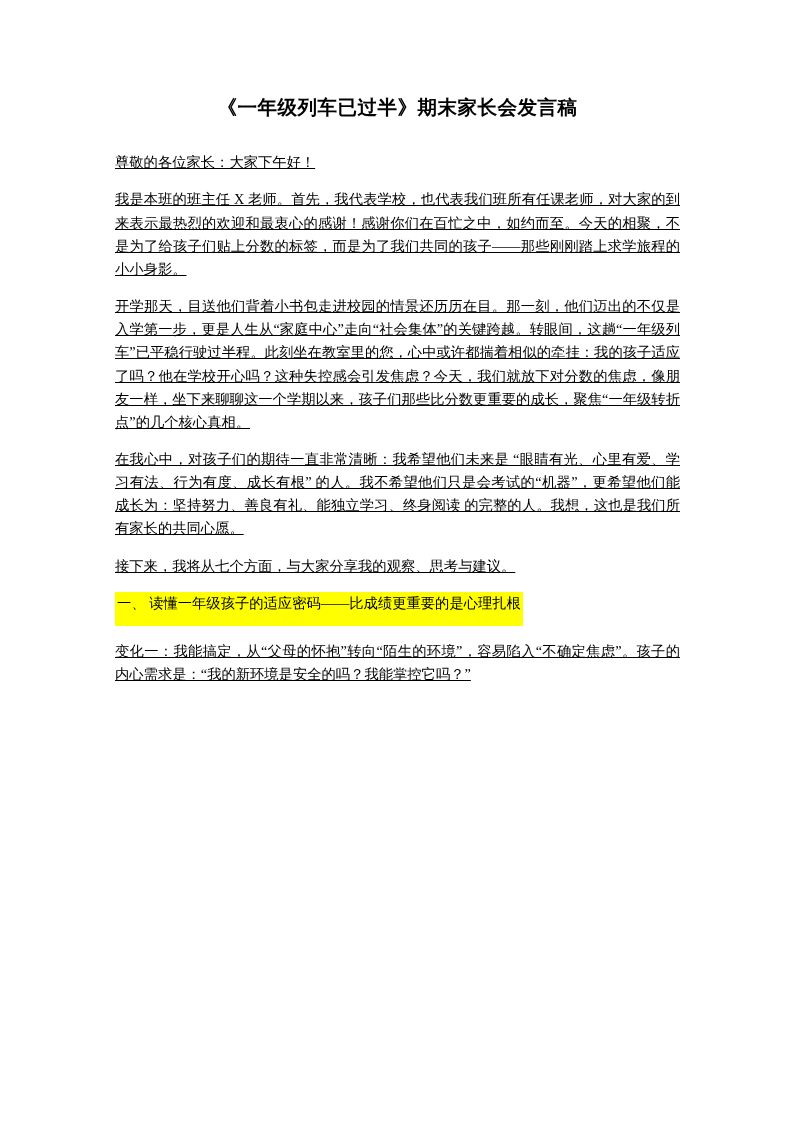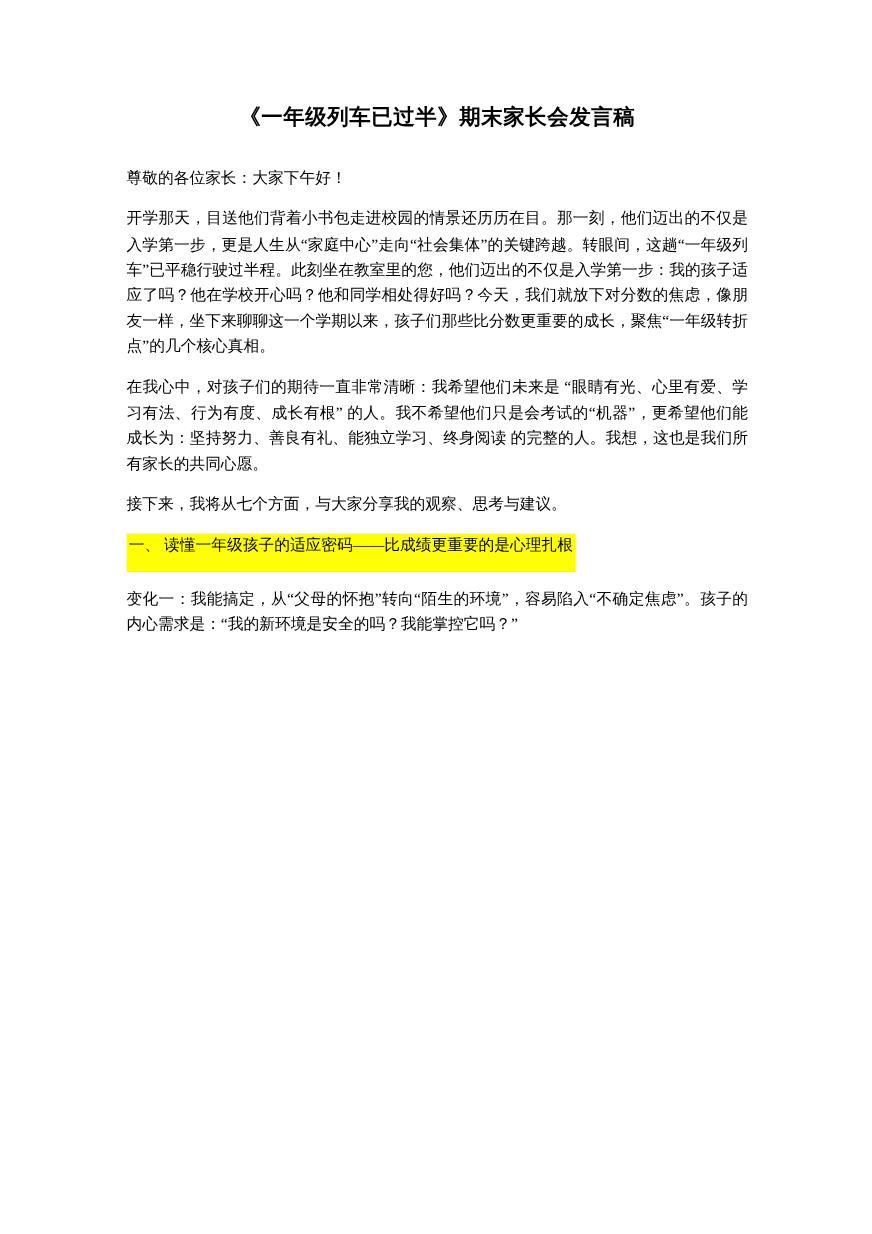--- a/index.html
+++ b/index.html
@@ -30,20 +30,21 @@
     margin: 20px 0 30px 0;
     line-height: 1.4;
   }
   .para {
     font-size: 14.3px;
     line-height: 1.62;
     text-align: justify;
     text-justify: inter-ideograph;
     margin: 0 0 14px 0;
     text-indent: 0;
+    text-decoration: underline;
   }
   .para.tight {
     margin-bottom: 0;
   }
   .para.small-gap {
     margin-bottom: 3px;
   }
   .highlight-heading {
     display: inline-block;
     background: #ffff00;
@@ -64,21 +65,22 @@
   }
 </style>
 </head>
 <body>
 
 <div class="page">
 
   <div class="doc-title">《一年级列车已过半》期末家长会发言稿</div>
 
   <p class="para">尊敬的各位家长：大家下午好！</p>
-  <p class="para">开学那天，目送他们背着小书包走进校园的情景还历历在目。那一刻，他们迈出的不仅是入学第一步，更是人生从“家庭中心”走向“社会集体”的关键跨越。转眼间，这趟“一年级列车”已平稳行驶过半程。此刻坐在教室里的您，他们迈出的不仅是入学第一步：我的孩子适应了吗？他在学校开心吗？他和同学相处得好吗？今天，我们就放下对分数的焦虑，像朋友一样，坐下来聊聊这一个学期以来，孩子们那些比分数更重要的成长，聚焦“一年级转折点”的几个核心真相。</p>
+  <p class="para">我是本班的班主任 X 老师。首先，我代表学校，也代表我们班所有任课老师，对大家的到来表示最热烈的欢迎和最衷心的感谢！感谢你们在百忙之中，如约而至。今天的相聚，不是为了给孩子们贴上分数的标签，而是为了我们共同的孩子——那些刚刚踏上求学旅程的小小身影。</p>
+  <p class="para">开学那天，目送他们背着小书包走进校园的情景还历历在目。那一刻，他们迈出的不仅是入学第一步，更是人生从“家庭中心”走向“社会集体”的关键跨越。转眼间，这趟“一年级列车”已平稳行驶过半程。此刻坐在教室里的您，心中或许都揣着相似的牵挂：我的孩子适应了吗？他在学校开心吗？这种失控感会引发焦虑？今天，我们就放下对分数的焦虑，像朋友一样，坐下来聊聊这一个学期以来，孩子们那些比分数更重要的成长，聚焦“一年级转折点”的几个核心真相。</p>
   <p class="para">在我心中，对孩子们的期待一直非常清晰：我希望他们未来是 “眼睛有光、心里有爱、学习有法、行为有度、成长有根” 的人。我不希望他们只是会考试的“机器”，更希望他们能成长为：坚持努力、善良有礼、能独立学习、终身阅读 的完整的人。我想，这也是我们所有家长的共同心愿。</p>
   <p class="para">接下来，我将从七个方面，与大家分享我的观察、思考与建议。</p>
 
   <div class="heading-row">
     <span class="highlight-heading">一、 读懂一年级孩子的适应密码——比成绩更重要的是心理扎根</span>
   </div>
 
 
   <div class="body-block">
     <p class="para small-gap">变化一：我能搞定，从“父母的怀抱”转向“陌生的环境”，容易陷入“不确定焦虑”。孩子的内心需求是：“我的新环境是安全的吗？我能掌控它吗？”</p>

